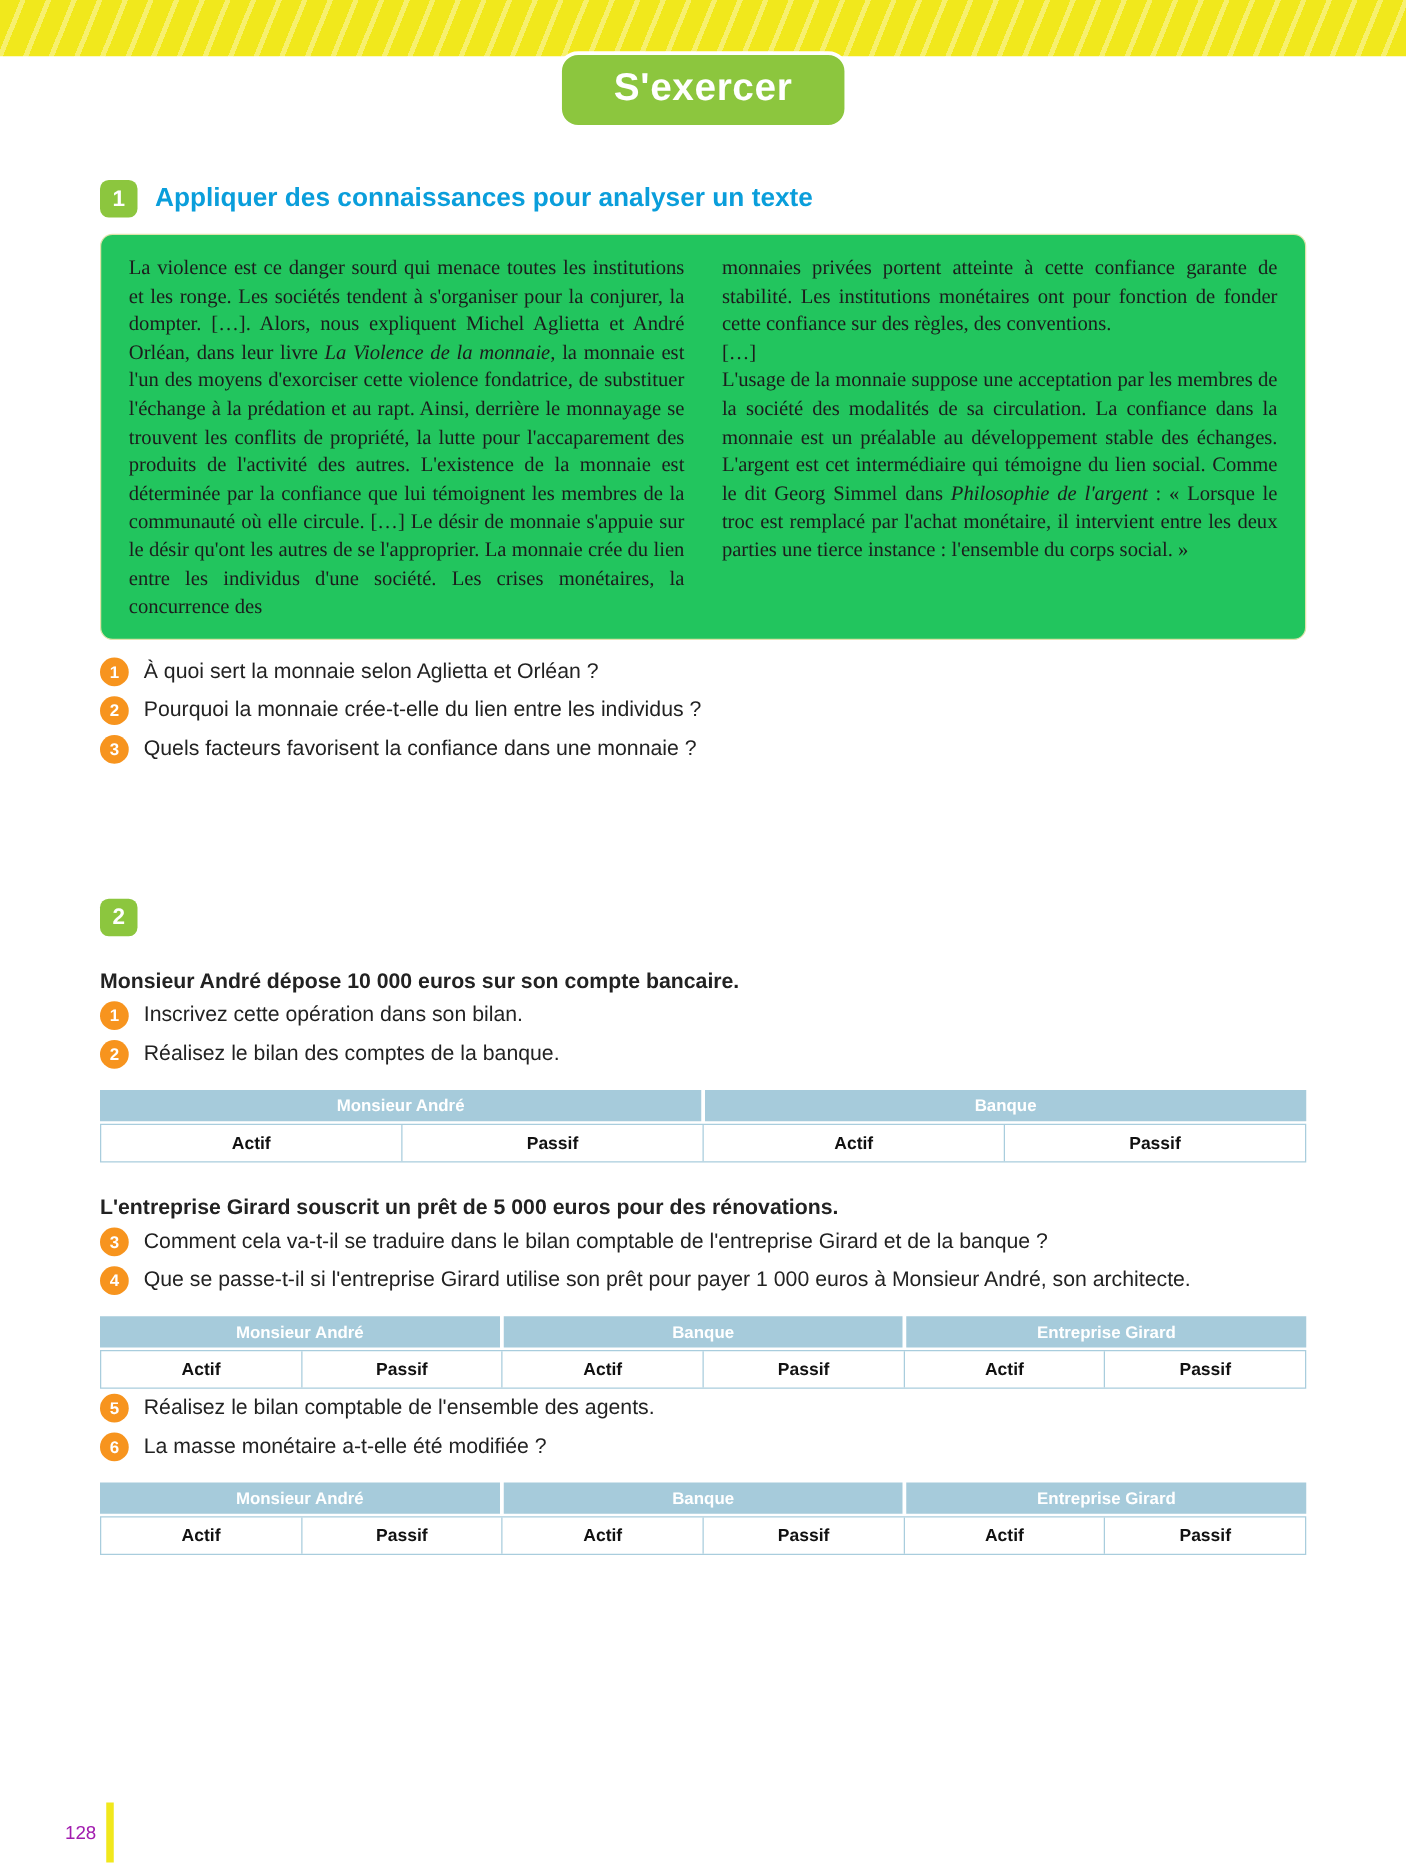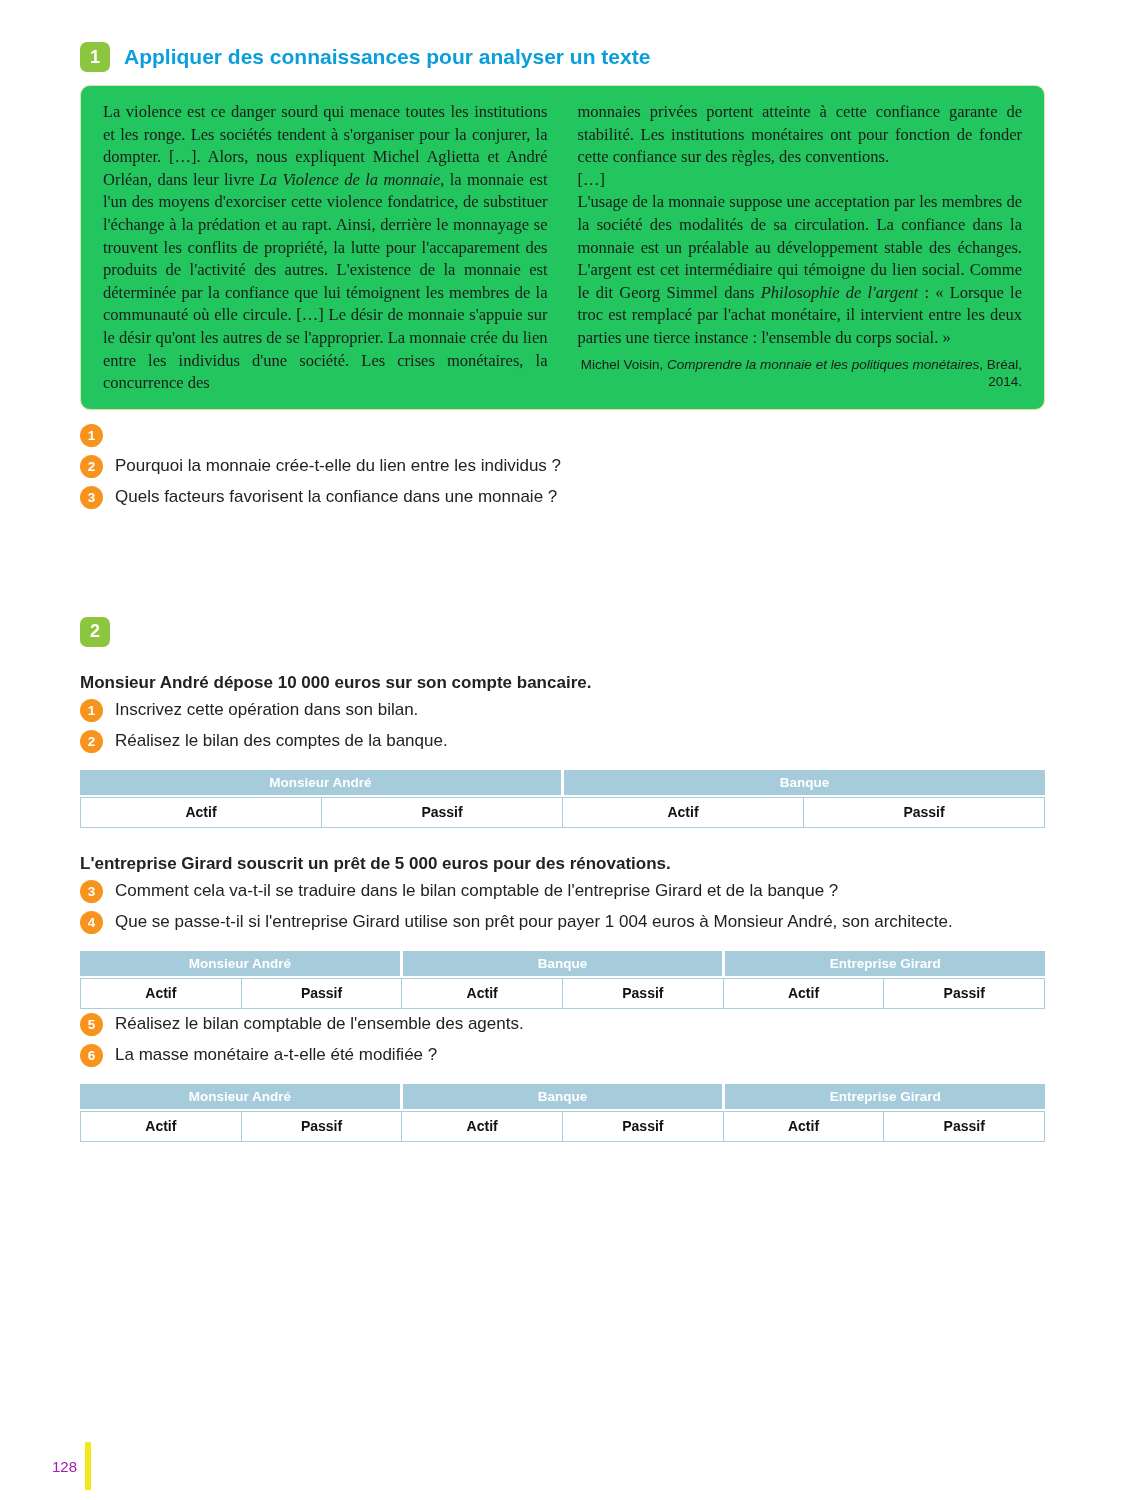--- a/index.html
+++ b/index.html
@@ -141,44 +141,48 @@
     gap: 8px;
   }
   .page-num { font-size: 15px; color: #a21caf; }
   .page-bar { width: 6px; height: 48px; background: #f1e81c; }
 </style>
 </head>
 <body>
 
 <div class="page">
 
+  <div class="banner-zone">
+    <div class="stripe-band"></div>
+    <div class="banner-btn">S'exercer</div>
+  </div>
 
   <div class="content">
 
     <section class="exercise ex1">
       <div class="ex-header">
         <span class="ex-badge">1</span>
         <h2 class="ex-title">Appliquer des connaissances pour analyser un texte</h2>
       </div>
 
       <div class="passage-box">
         <div class="pass-col">
           <p><span>La violence est ce danger sourd qui menace toutes les institutions et les ronge. Les sociétés tendent à s'organiser pour la conjurer, la dompter. […]. Alors, nous expliquent Michel Aglietta et André Orléan, dans leur livre </span><i>La Violence de la monnaie</i><span>, la monnaie est l'un des moyens d'exorciser cette violence fondatrice, de substituer l'échange à la prédation et au rapt. Ainsi, derrière le monnayage se trouvent les conflits de propriété, la lutte pour l'accaparement des produits de l'activité des autres. L'existence de la monnaie est déterminée par la confiance que lui témoignent les membres de la communauté où elle circule. […] Le désir de monnaie s'appuie sur le désir qu'ont les autres de se l'approprier. La monnaie crée du lien entre les individus d'une société. Les crises monétaires, la concurrence des</span></p>
         </div>
         <div class="pass-col">
           <p>monnaies privées portent atteinte à cette confiance garante de stabilité. Les institutions monétaires ont pour fonction de fonder cette confiance sur des règles, des conventions.</p>
           <p>[…]</p>
           <p><span>L'usage de la monnaie suppose une acceptation par les membres de la société des modalités de sa circulation. La confiance dans la monnaie est un préalable au développement stable des échanges. L'argent est cet intermédiaire qui témoigne du lien social. Comme le dit Georg Simmel dans </span><i>Philosophie de l'argent</i><span> : « Lorsque le troc est remplacé par l'achat monétaire, il intervient entre les deux parties une tierce instance : l'ensemble du corps social. »</span></p>
-          <p class="attribution"><span>Michel Voisin, </span><i>Comprendre la monnaie et les politiques monétaires</i><span>, Bréal, 2014.</span></p>
         </div>
       </div>
 
       <ul class="q-list">
         <li class="q-item">
           <span class="q-badge">1</span>
+          <span>À quoi sert la monnaie selon Aglietta et Orléan ?</span>
         </li>
         <li class="q-item">
           <span class="q-badge">2</span>
           <span>Pourquoi la monnaie crée-t-elle du lien entre les individus ?</span>
         </li>
         <li class="q-item">
           <span class="q-badge">3</span>
           <span>Quels facteurs favorisent la confiance dans une monnaie ?</span>
         </li>
       </ul>
@@ -217,21 +221,21 @@
 
       <div class="block">
         <p class="intro">L'entreprise Girard souscrit un prêt de 5 000 euros pour des rénovations.</p>
         <ul class="q-list" style="margin-top:4px;">
           <li class="q-item">
             <span class="q-badge">3</span>
             <span>Comment cela va-t-il se traduire dans le bilan comptable de l'entreprise Girard et de la banque ?</span>
           </li>
           <li class="q-item">
             <span class="q-badge">4</span>
-            <span>Que se passe-t-il si l'entreprise Girard utilise son prêt pour payer 1 004 euros à Monsieur André, son architecte.</span>
+            <span>Que se passe-t-il si l'entreprise Girard utilise son prêt pour payer 1 000 euros à Monsieur André, son architecte.</span>
           </li>
         </ul>
         <div class="bilan-table">
           <div class="t-head">
             <div class="t-hcell">Monsieur André</div>
             <div class="t-hcell">Banque</div>
             <div class="t-hcell">Entreprise Girard</div>
           </div>
           <div class="t-body">
             <div class="t-cell">Actif</div>

